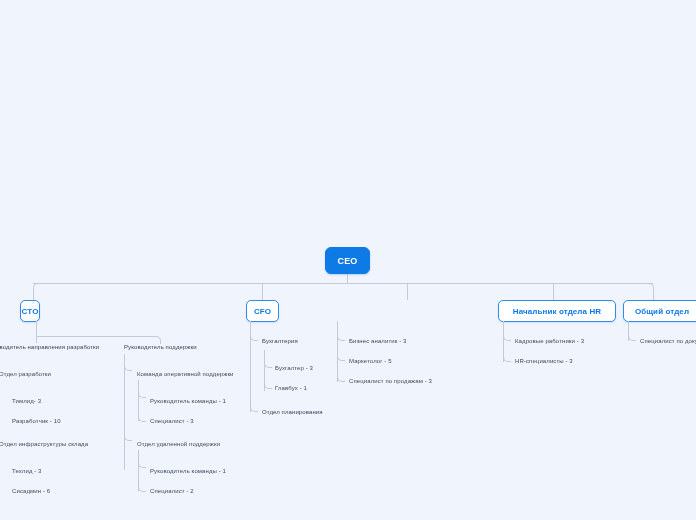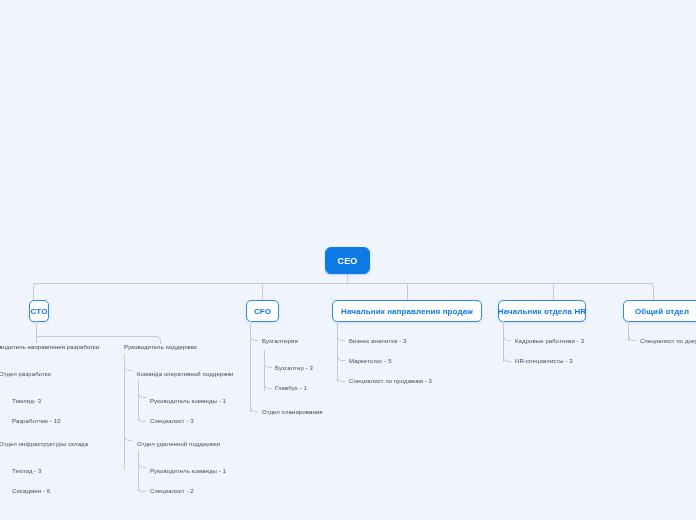--- a/index.html
+++ b/index.html
@@ -108,27 +108,26 @@
   <div class="ln h" style="left:33px; top:283px; width:620px;"></div>
 
   <div class="elbow tlc" style="left:33px; top:283px; width:6px; height:17px;"></div>
   <div class="ln v" style="left:262px; top:283px; height:17px;"></div>
   <div class="ln v" style="left:407px; top:283px; height:17px;"></div>
   <div class="ln v" style="left:553px; top:283px; height:17px;"></div>
   <div class="elbow tr" style="left:647px; top:283px; width:6px; height:17px;"></div>
 
   <div class="node root" style="left:325px; top:247px; width:45px;">CEO</div>
 
-  <div class="node box" style="left:20px; top:300px; width:19px;margin-left:9px;">CTO</div>
+  <div class="node box" style="left:20px; top:300px; width:19px;">CTO</div>
 
   <div class="node box" style="left:246px; top:300px; width:33px;text-align:right;">CFO</div>
 
-  <div class="node box" style="left:332px; top:300px; width:150px;">Начальник направления продаж</div>
 
-  <div class="node box" style="left:498px; top:300px; width:88px;">Начальник отдела HR</div>
+  <div class="node box" style="left:498px; top:300px; width:118px;">Начальник отдела HR</div>
 
   <div class="node box" style="left:623px; top:300px; width:78px;">Общий отдел</div>
 
   <div class="ln v" style="left:36px; top:321px; height:15px;"></div>
   <div class="ln h" style="left:36px; top:336px; width:118px;"></div>
   <div class="ln v" style="left:36px; top:336px; height:7px;"></div>
   <div class="elbow tr" style="left:154px; top:336px; width:6px; height:7px;"></div>
 
   <div class="ln v" style="left:124px; top:354px; height:116px;"></div>
   <div class="elbow tl" style="left:124px; top:364px; width:7px; height:6px;"></div>

